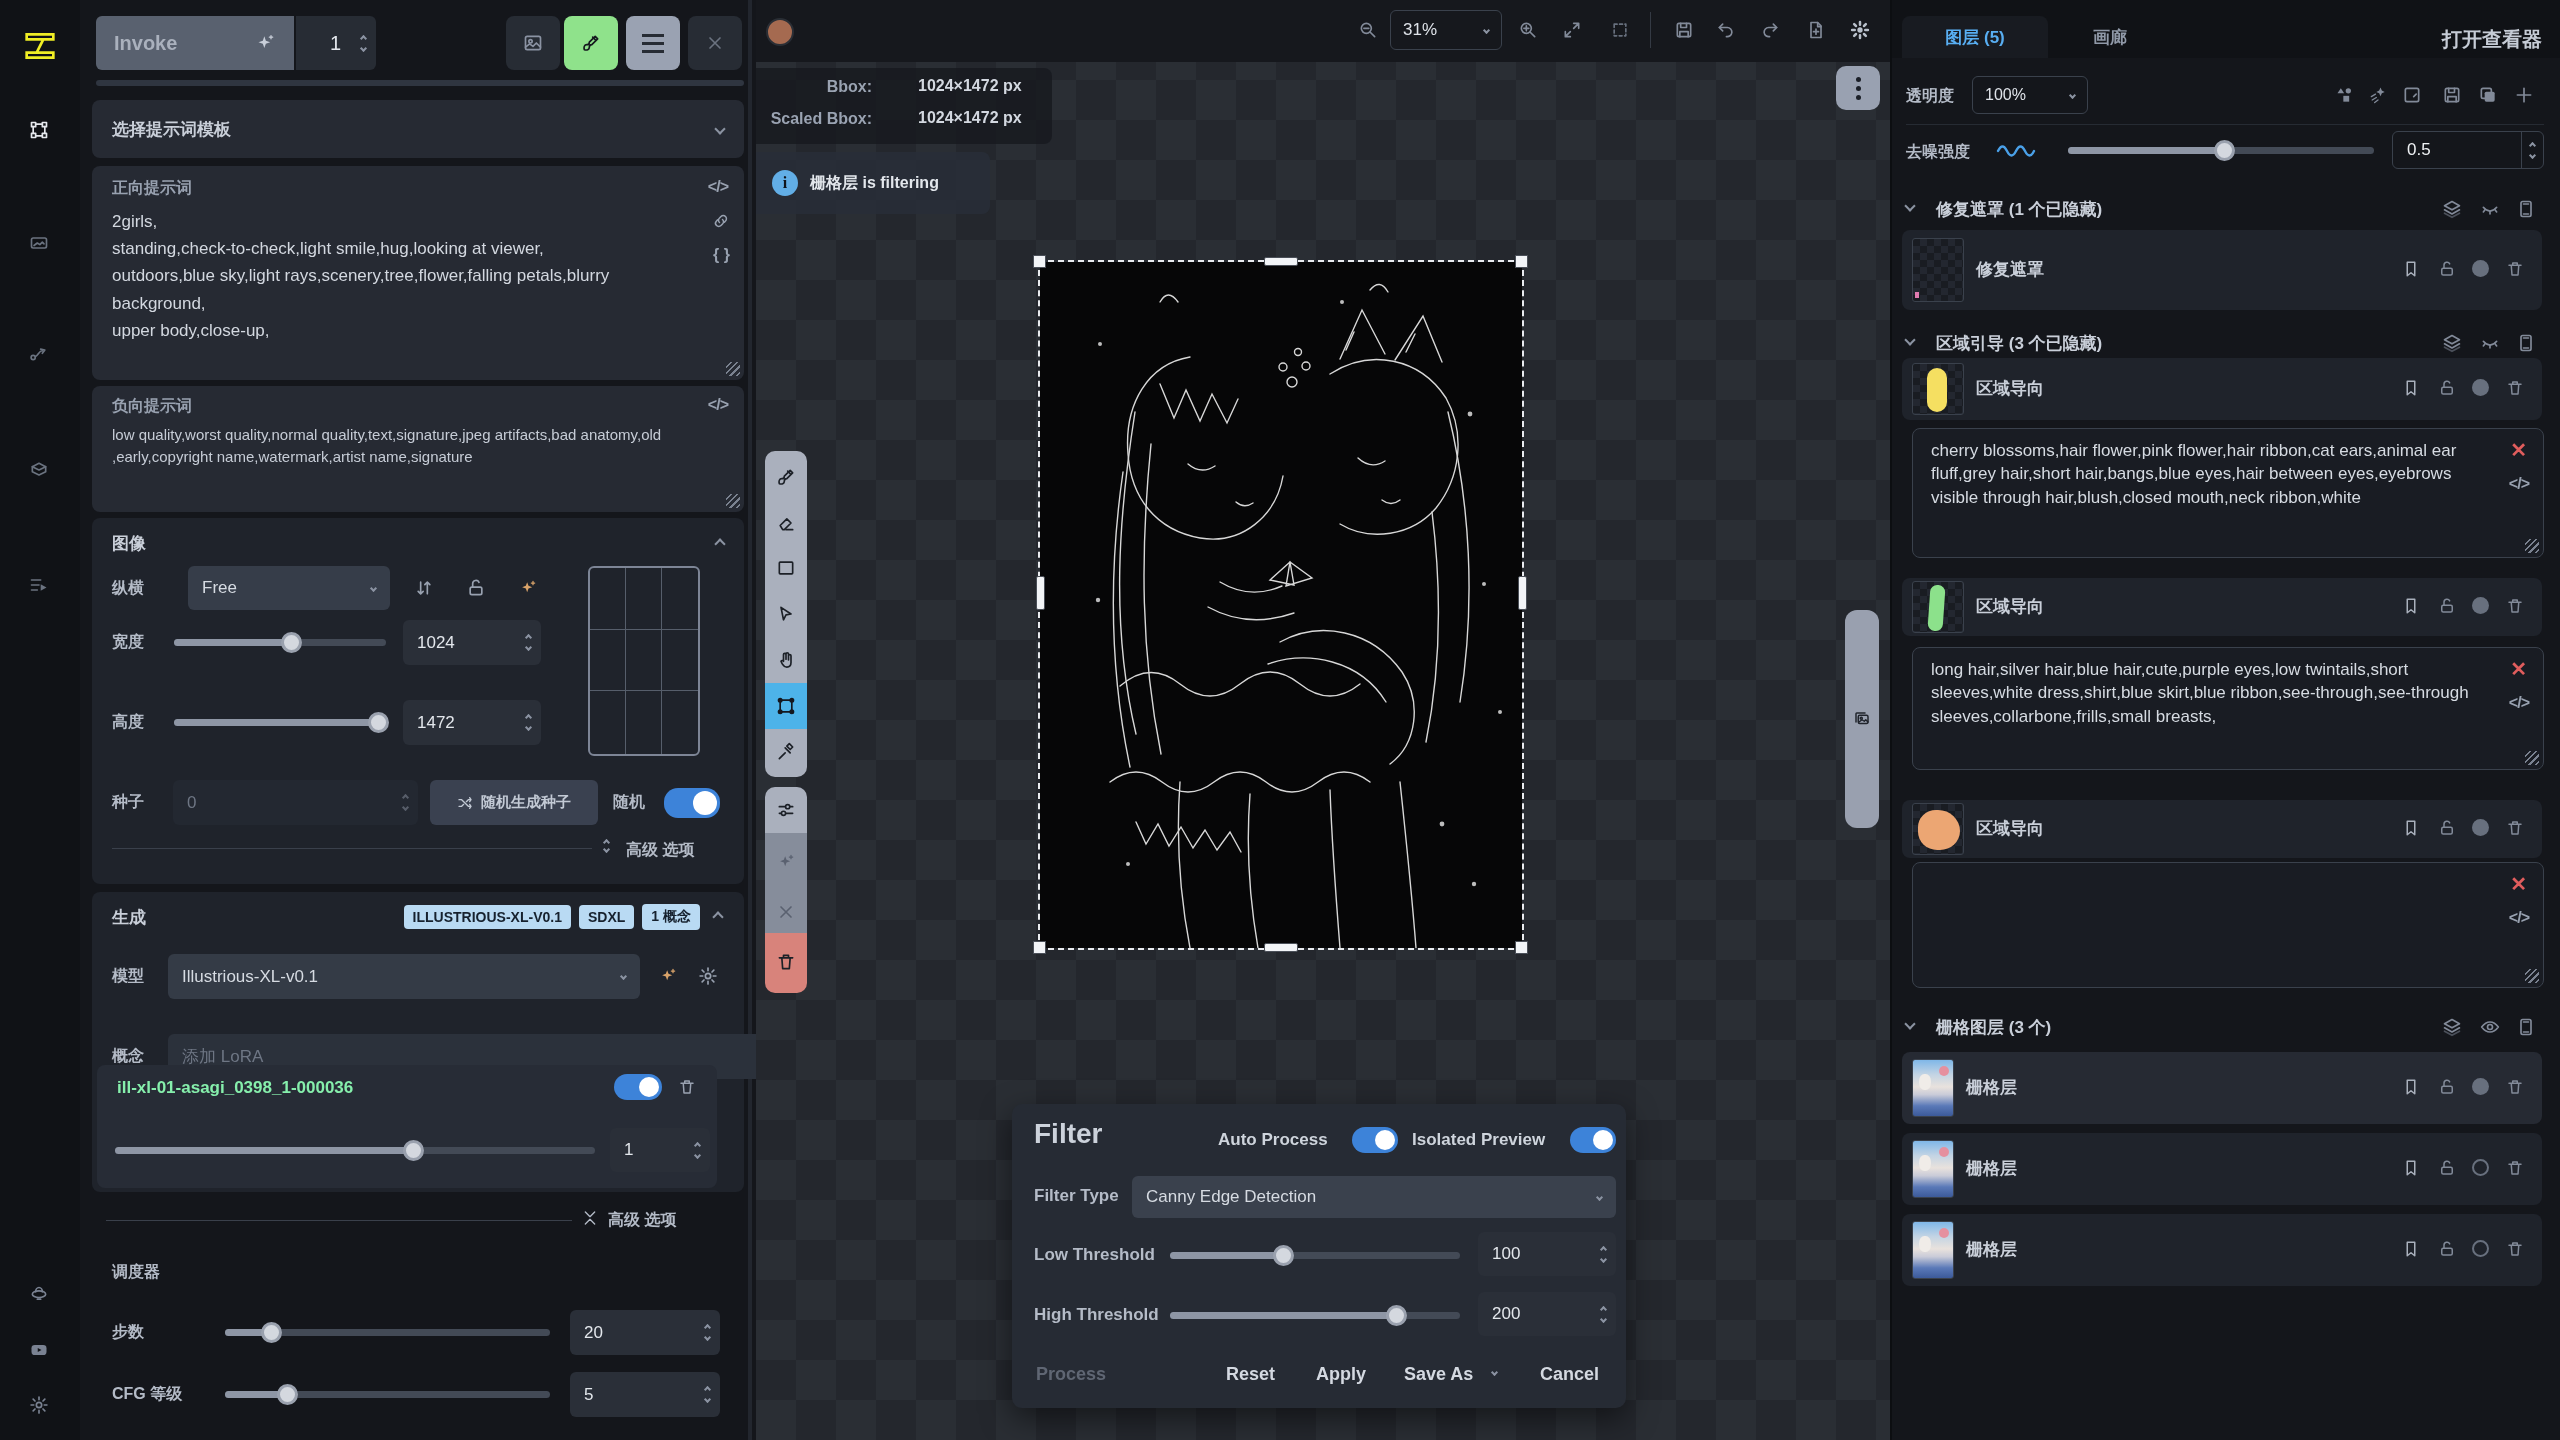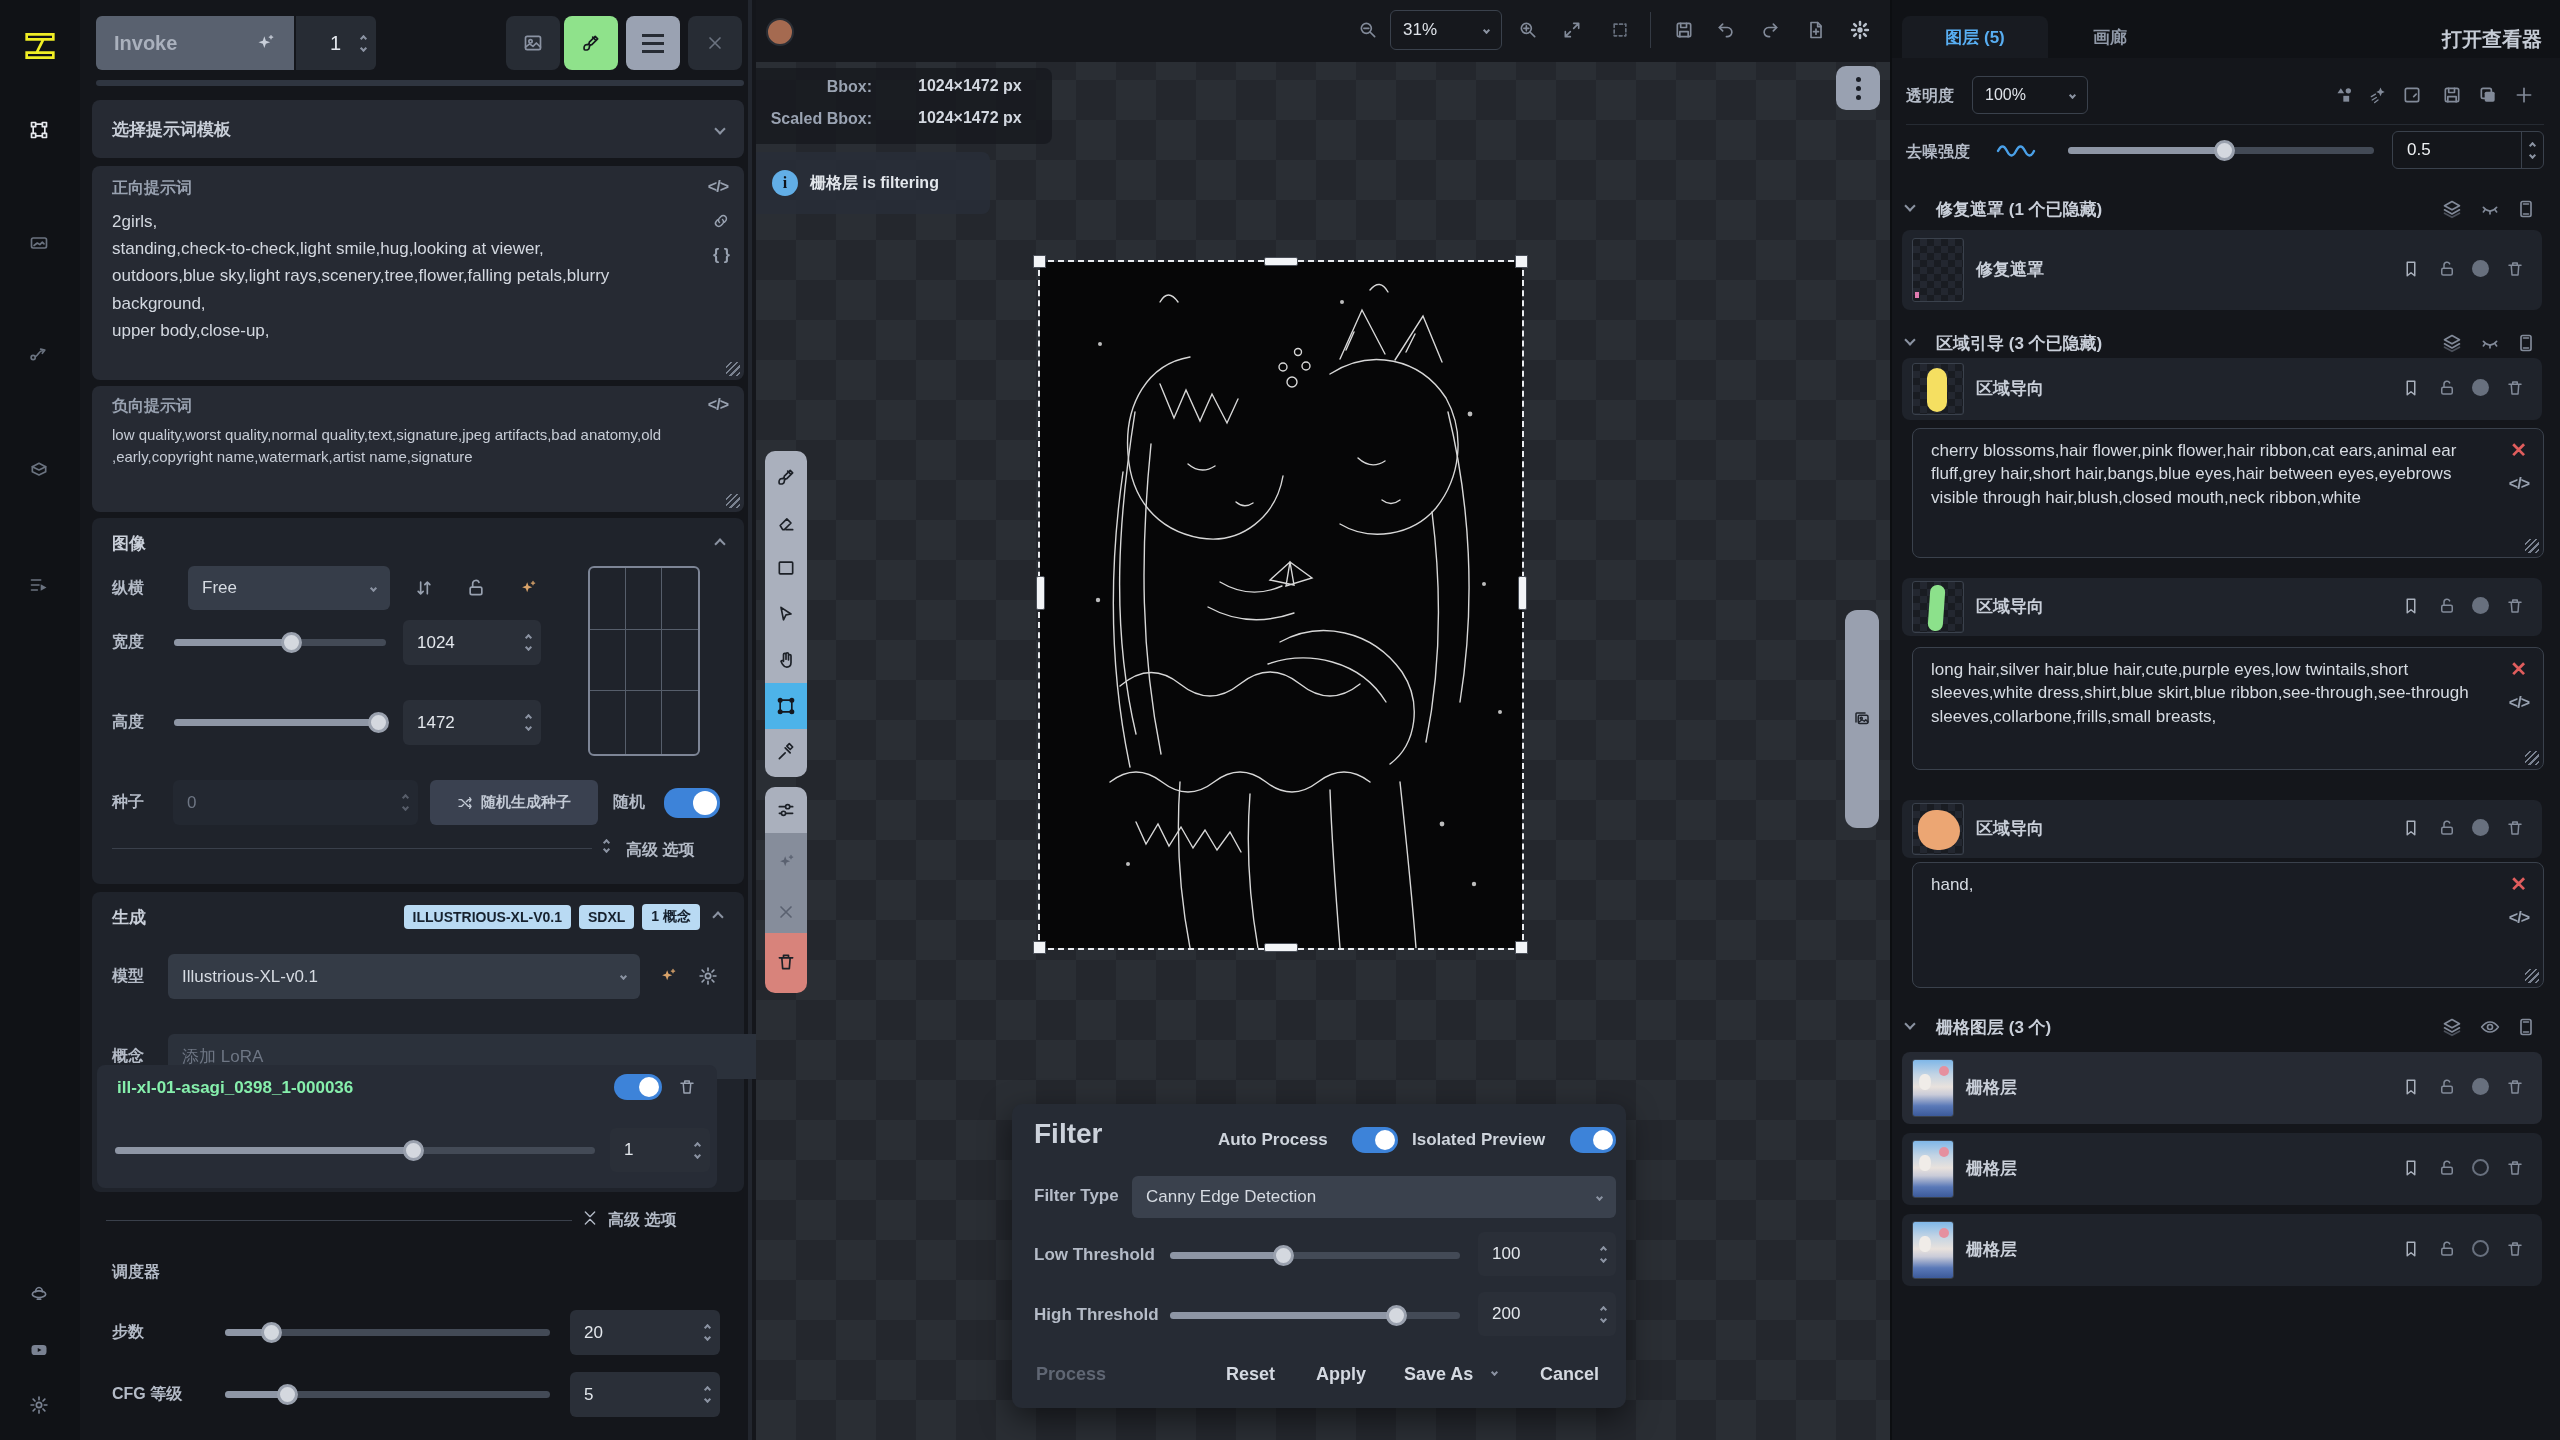--- a/index.html
+++ b/index.html
@@ -710,21 +710,20 @@
     <svg class="ic abs" style="left:536px;top:19px;color:#828a99;width:18px;height:18px;" viewBox="0 0 24 24">
         <rect x="5" y="11" width="14" height="9" rx="2"></rect>
         <path d="M8 11V7a4 4 0 0 1 7.6-1.8"></path>
       </svg>
     <span class="abs" style="left:570px;top:19px;width:17px;height:17px;border-radius:50%;background:#68707e;"></span>
     <svg class="ic abs" style="left:604px;top:19px;color:#828a99;width:18px;height:18px;" viewBox="0 0 24 24">
         <path d="M4 7h16M9 7V4h6v3M7 7l1 13h8l1-13"></path>
       </svg>
   </div>
   <div class="promptbox" style="top:862px;height:126px;">
-    <div style="position:absolute;left:18px;top:10px;right:56px;bottom:8px;overflow:hidden;">hand,</div>
     <span class="xicon abs" style="right:16px;top:8px;">✕</span>
     <span class="codeicon abs" style="right:14px;top:44px;">&lt;/&gt;</span>
     <div class="resize-h"></div>
   </div>
 
   <i class="cv abs" style="left:1906px;top:1020px;"></i>
   <span class="hdr abs" style="left:1936px;top:1016px;">栅格图层 (3 个)</span>
   <svg class="ic abs" style="left:2442px;top:1017px;color:#828a99;" viewBox="0 0 24 24">
       <path d="M12 3l9 5-9 5-9-5z"></path>
       <path d="M3 13l9 5 9-5"></path>

